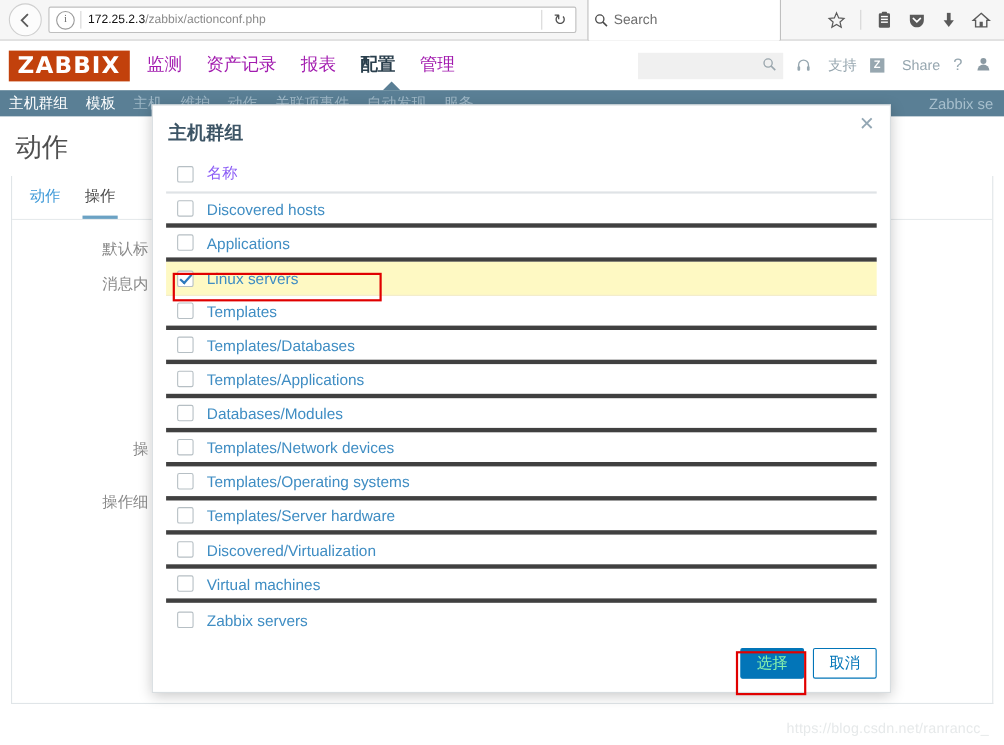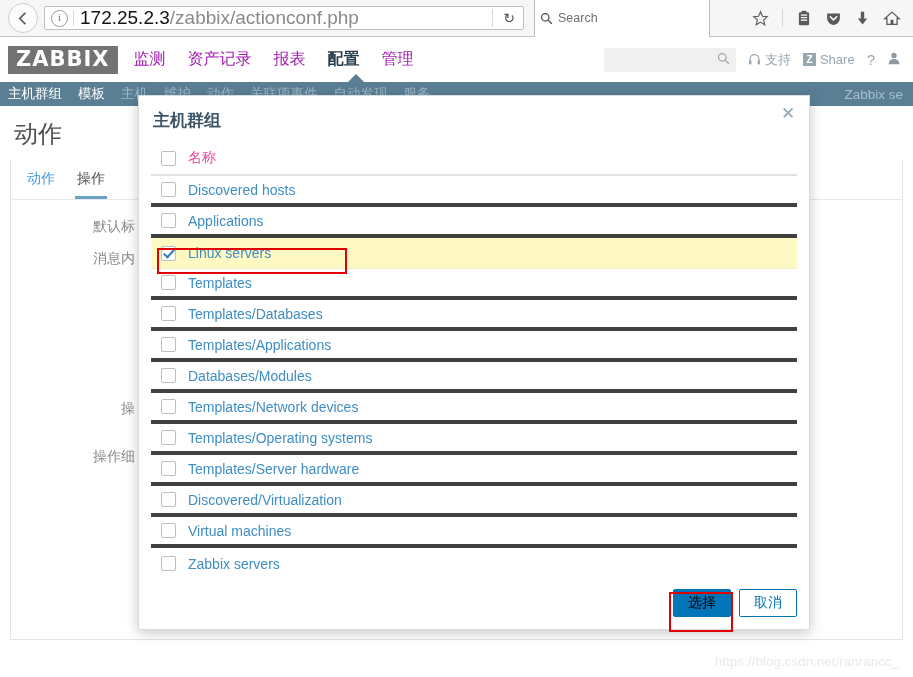--- a/index.html
+++ b/index.html
@@ -60,21 +60,21 @@
     font-family: "Liberation Serif", serif;
     margin: 0 5px 0 2px;
     flex: 0 0 auto;
   }
   .url-divider {
     width: 1px; height: 16px; background: #d6d6d6; margin-right: 6px;
     flex: 0 0 auto;
   }
   .url-text {
     flex: 1 1 auto;
-    font-size: 19px;
+    font-size: 11px;
     color: #4a4a4a;
     white-space: nowrap;
     overflow: hidden;
   }
   .url-text .host { color: #111; }
   .url-text .path { color: #8a8a8a; }
   .url-sep { width: 1px; height: 18px; background: #d6d6d6; margin: 0 6px; flex: 0 0 auto;}
   .reload-btn {
     width: 20px; text-align: center; color: #4f4f4f; font-size: 14px;
     flex: 0 0 auto;
@@ -107,21 +107,21 @@
   .zbx-header {
     height: 45px;
     background: #ffffff;
     display: flex;
     align-items: center;
     padding: 0 12px 0 8px;
     box-sizing: border-box;
     position: relative;
   }
   .logo {
-    background: #737373;
+    background: #c2410c;
     color: #fff;
     font-weight: bold;
     font-size: 21px;
     letter-spacing: 1px;
     padding: 3px 8px 4px;
     font-family: "DejaVu Sans", sans-serif;
     line-height: 1;
     margin-right: 14px;
   }
   .main-nav { display: flex; align-items: center; gap: 18px; }
@@ -145,21 +145,21 @@
     border: none;
     display: flex; align-items: center;
     padding: 0 6px;
     box-sizing: border-box;
     position: relative;
   }
   .hdr-search .mag { margin-left: auto; color: #9aa6ad; }
   .hdr-link {
     color: #97a7b0;
     font-size: 13px;
-    display: flex; align-items: center; gap: 4px;
+    display: flex; align-items: center; gap: 16px;
     white-space: nowrap;
   }
   .z-badge {
     background: #97a7b0; color: #fff; font-weight: bold;
     font-size: 10px; width: 13px; height: 13px; line-height: 13px;
     text-align: center; display:inline-block;
   }
   .q-mark { color: #97a7b0; font-size: 15px; }
 
   
@@ -326,21 +326,21 @@
     width: 4px; height: 9px;
     border: solid #2d79bd;
     border-width: 0 2px 2px 0;
     transform: rotate(42deg);
   }
   .row-label {
     font-size: 14px;
     color: #3f8dc3;
     white-space: nowrap;
   }
-  .row-head .row-label { color: #ec4899; }
+  .row-head .row-label { color: #8b5cf6; }
 
   .red-box {
     position: absolute;
     border: 2px solid #e00000;
     box-sizing: border-box;
     pointer-events: none;
   }
   #redbox-row { left: 157px; top: 248px; width: 190px; height: 26px; }
   #redbox-btn { left: 669px; top: 592px; width: 64px; height: 40px; }
 
@@ -354,21 +354,21 @@
   .btn {
     font-size: 14px;
     padding: 5px 14px 6px;
     border-radius: 2px;
     box-sizing: border-box;
     font-family: "Liberation Sans", sans-serif;
     line-height: 1.1;
   }
   .btn-primary {
     background: #0275b8;
-    color: #000000;
+    color: #86efac;
     border: 1px solid #0275b8;
   }
   .btn-secondary {
     background: #ffffff;
     color: #0275b8;
     border: 1px solid #0275b8;
   }
 
   .watermark {
     position: absolute;

